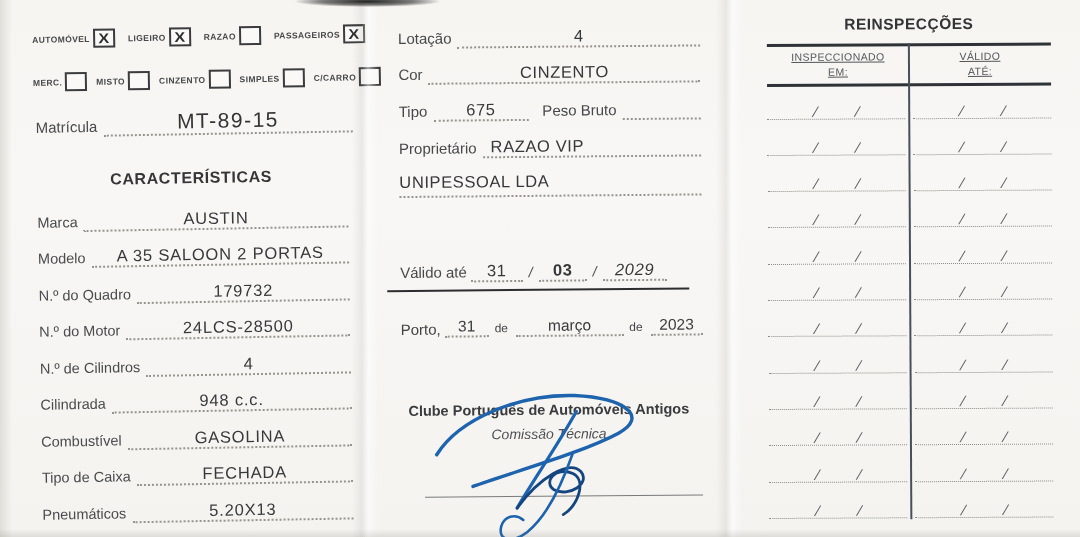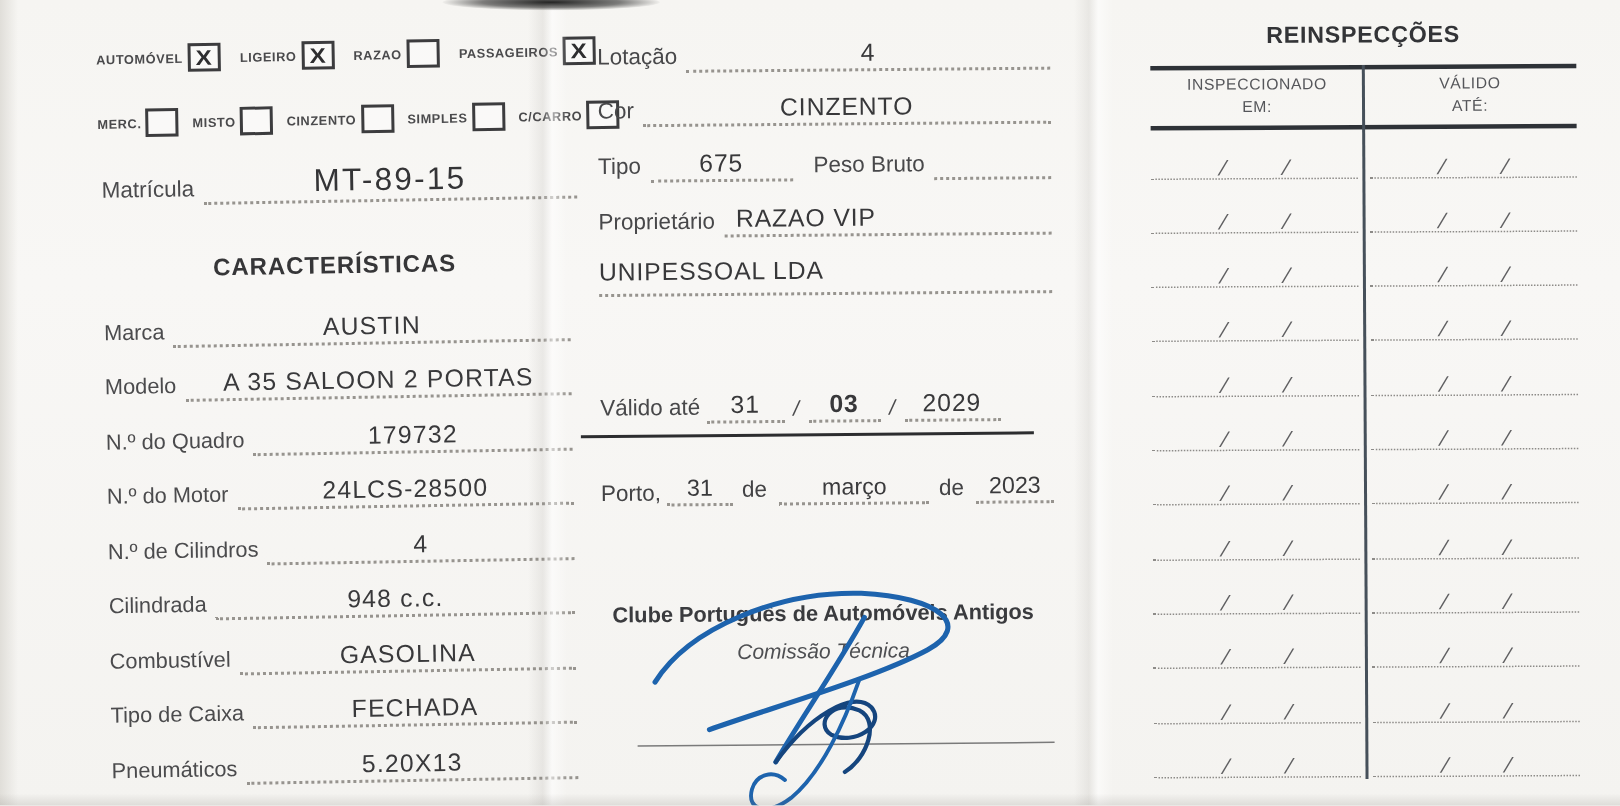--- a/index.html
+++ b/index.html
@@ -2,21 +2,21 @@
 <html><head>
 <meta charset="utf-8">
 <style>
   html,body{margin:0;padding:0;background:#e9e8e5;}
   .doc{
     position:relative;width:1080px;height:537px;overflow:hidden;
     background:linear-gradient(180deg,#f6f5f2 0%,#f8f7f5 35%,#f4f3f0 100%);
     font-family:"Liberation Sans",sans-serif;color:#3f4042;
   }
   .panel{position:absolute;top:0;height:537px;}
-  .panel.left{left:0;width:365px;margin-left:32px;}
+  .panel.left{left:0;width:365px;}
   .panel.mid{left:365px;width:365px;}
   .panel.right{left:730px;width:350px;}
   .tilt-l{position:absolute;inset:0;transform:rotate(-1deg);transform-origin:30px 260px;}
   .tilt-m{position:absolute;inset:0;transform:rotate(-0.5deg);transform-origin:40px 260px;}
   .tilt-r{position:absolute;inset:0;transform:rotate(-0.3deg);transform-origin:40px 260px;}
 
   
   .edge-left{position:absolute;left:0;top:0;bottom:0;width:12px;background:linear-gradient(90deg,#e0ded9,rgba(224,222,217,0));}
   .top-sliver{position:absolute;left:295px;top:-4px;width:145px;height:11px;border-radius:50%;
     background:radial-gradient(ellipse at center,rgba(25,25,25,.95) 0%,rgba(25,25,25,.55) 45%,rgba(25,25,25,0) 72%);}
@@ -53,39 +53,39 @@
   .m-label{font-size:15px;color:#48484a;padding-bottom:2px;white-space:nowrap;}
   .m-line{flex:1;margin-left:6px;text-align:center;}
   .m-value{font-size:16.5px;letter-spacing:.6px;color:#38383a;}
   .m-line.small{flex:0 0 95px;}
   .m-gap{width:14px;}
   .m-full{position:absolute;left:35px;right:28px;display:block;}
   .m-full .m-value{font-size:16.5px;}
 
   .valido-row{top:262px;}
   .seg{margin-left:4px;text-align:center;}
-  .seg.d1{flex:0 0 52px;} .seg.d2{flex:0 0 48px;font-weight:bold;} .seg.d3{flex:0 0 64px;}
+  .seg.d1{flex:0 0 52px;} .seg.d2{flex:0 0 48px;font-weight:bold;} .seg.d3{flex:0 0 64px;font-style:italic;}
   .sep{font-size:14px;color:#4a4a4c;font-style:italic;padding:0 2px 2px 6px;}
   .valido-underline{position:absolute;left:22px;top:290px;width:302px;border-bottom:2.5px solid #2c2d2f;}
 
   .porto-row{top:318px;font-size:15px;color:#434345;}
   .porto-row .seg{font-size:15.5px;color:#3a3a3c;}
-  .porto-de{padding:0 4px 2px 6px;font-size:15px;}
+  .porto-de{padding:0 4px 2px 6px;font-size:12px;}
 
   .club-name{position:absolute;left:16px;right:16px;top:403px;text-align:center;font-size:14.5px;font-weight:700;color:#3a3b3e;}
   .committee{position:absolute;left:16px;right:16px;top:427px;text-align:center;font-size:14px;font-style:italic;color:#4e4f52;}
   .sig-line{position:absolute;left:58px;width:278px;top:497px;border-bottom:1.8px solid #7a7a7a;}
   .sig-svg{position:absolute;left:48px;top:383px;}
 
   
   .ri-title{position:absolute;left:38px;width:284px;top:16px;text-align:center;font-size:15.5px;font-weight:700;letter-spacing:.5px;color:#333437;}
   .ri-table{position:absolute;left:38px;top:44px;width:284px;}
   .ri-head{display:flex;border-top:3px solid #2e3237;border-bottom:3px solid #2e3237;}
   .ri-hcell{flex:1;text-align:center;padding:4px 0 5px;display:flex;flex-direction:column;gap:1px;}
-  .ri-hcell span{font-size:10.5px;letter-spacing:.4px;color:#55565a;line-height:1.3;}
+  .ri-hcell span{font-size:10.5px;letter-spacing:.4px;color:#55565a;line-height:1.3;text-decoration:underline;}
   .ri-row{display:flex;height:36.3px;}
   .ri-cell{flex:1;position:relative;}
   .ri-cell:first-child{margin-right:4px;} .ri-cell:last-child{margin-left:4px;}
   .ri-cell::after{content:"";position:absolute;left:0;right:0;bottom:4px;border-bottom:1.6px dotted #8d8b88;}
   .sl{position:absolute;bottom:4px;font-size:14px;color:#5f5f61;font-style:italic;transform:skewX(-8deg);}
   .sl.s1{left:33%;} .sl.s2{left:64%;}
   .ri-divider{position:absolute;left:50%;top:0;height:476px;width:2.6px;margin-left:-1.3px;background:#46505a;}
 </style>
 </head>
 <body>

